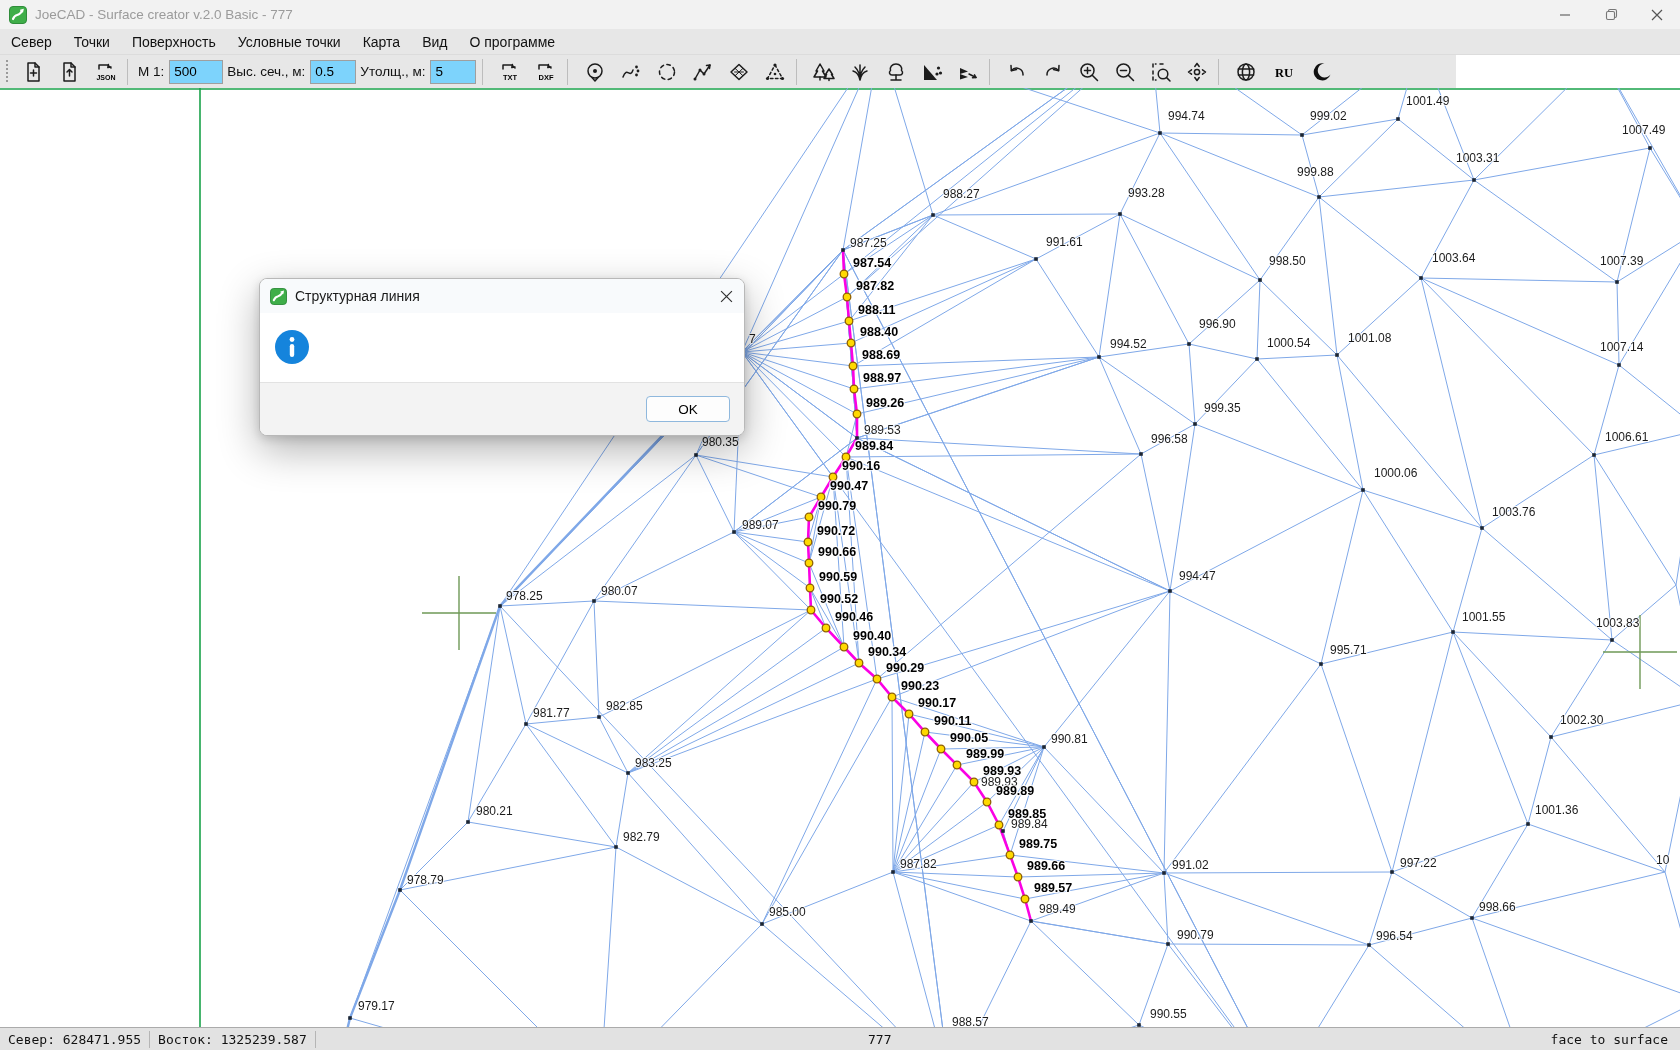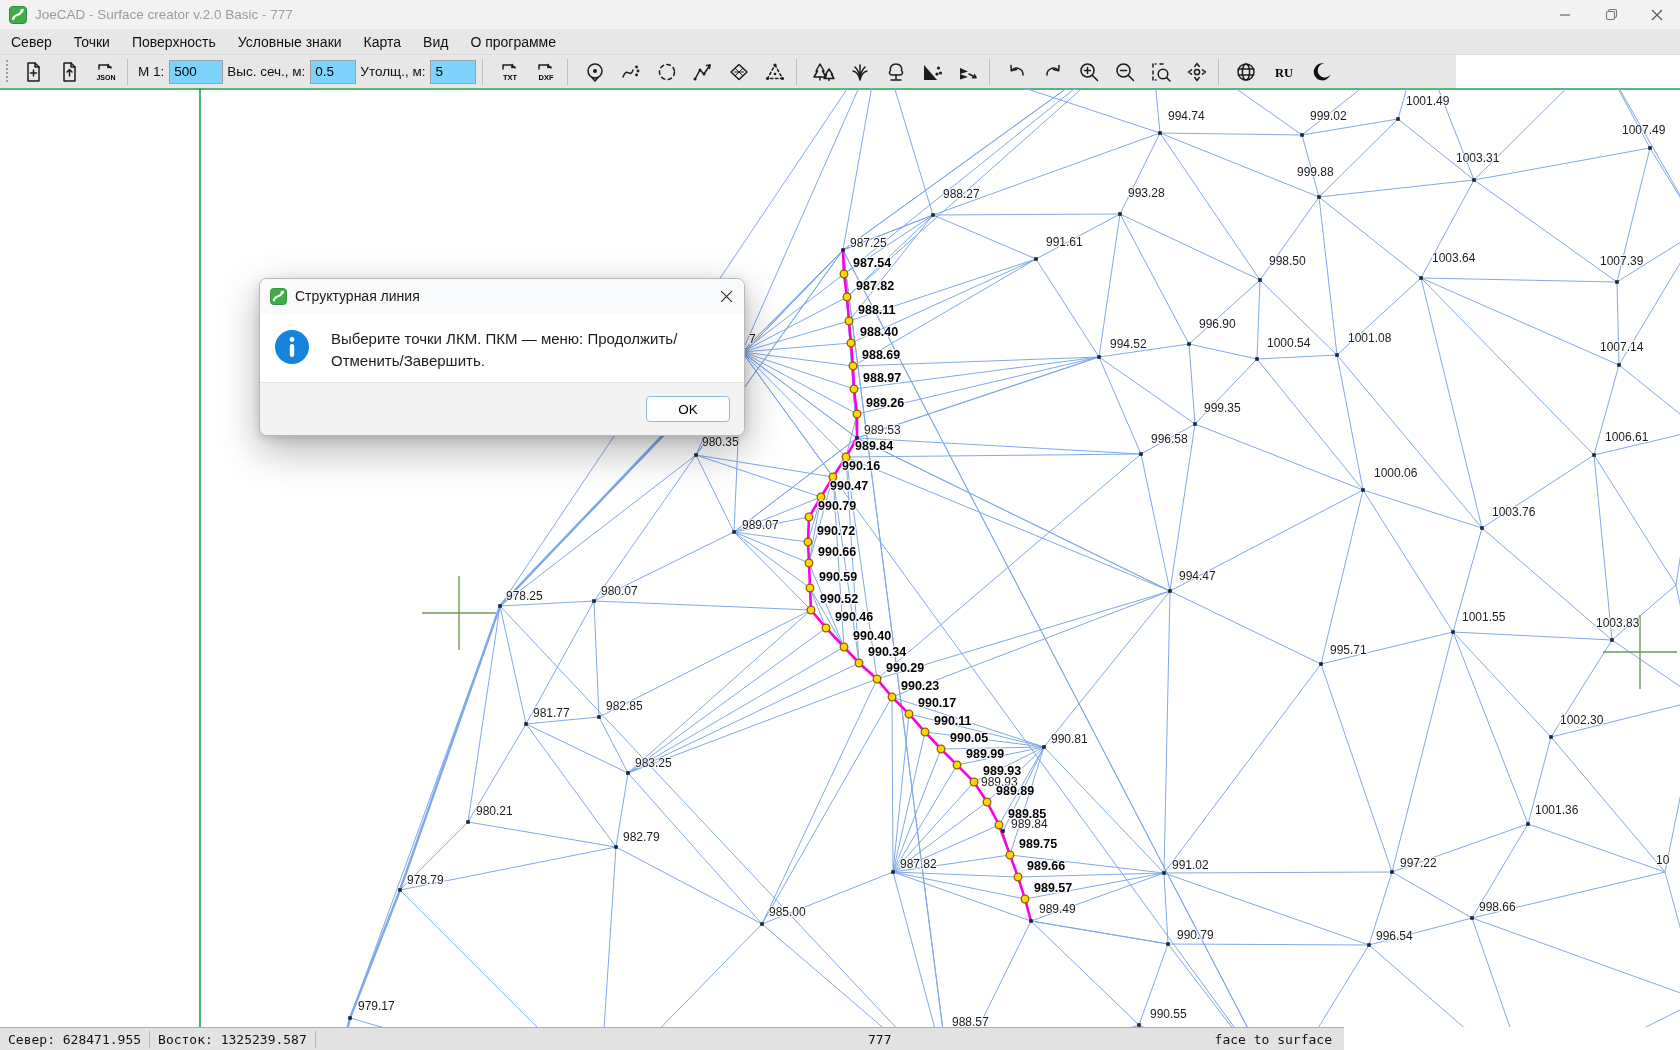--- a/index.html
+++ b/index.html
@@ -38,21 +38,21 @@
   .dialog-close { position:absolute; right:9px; top:9px; width:17px; height:17px;
     display:flex; align-items:center; justify-content:center; color:#3a3a3a; font-size:14px; }
   .dialog-body { height:69px; background:#fff; display:flex; padding:14px 14px 0 14px; }
   .info-ico { width:36px; height:36px; flex:0 0 36px; margin-top:2px; }
   .dialog-msg { font-size:15px; color:#1b1b1b; line-height:22px; margin-left:21px; margin-top:1px; }
   .dialog-footer { height:55px; background:#f3f3f3; border-top:1px solid #e2e2e2; position:relative; }
   .ok-btn { position:absolute; right:14px; top:13px; width:84px; height:26px;
     background:#fdfdfd; border:1px solid #8fb8dd; border-radius:4px;
     font-size:13.5px; color:#000000; font-family:"Liberation Sans",sans-serif; }
   
-  .statusbar { position:absolute; left:0; top:1027px; width:1344px; height:23px;
+  .statusbar { position:absolute; left:0; top:1027px; width:1680px; height:23px;
     background:#e2e2e2; border-top:1px solid #ababab; display:flex; align-items:center;
     font-family:"DejaVu Sans Mono","Liberation Mono",monospace; font-size:13px; color:#111; }
   .sb-cell { padding:0 8px; white-space:nowrap; }
   .sb-div { width:1px; height:17px; background:#b5b5b5; }
   .sb-center { position:absolute; left:860px; }
   .sb-right { position:absolute; right:4px; }
   svg text { user-select:none; }
 </style>
 </head>
 <body>
@@ -81,21 +81,21 @@
           <path d="M1,1 L11,11 M11,1 L1,11" stroke="#555" stroke-width="1.2"></path>
         </svg>
     </div>
   </div>
 </div>
 
 <nav class="menubar" id="menubar">
     <div class="menu-item">Север</div>
     <div class="menu-item">Точки</div>
     <div class="menu-item">Поверхность</div>
-    <div class="menu-item">Условные знаки</div>
+    <div class="menu-item">Условные точки</div>
     <div class="menu-item">Карта</div>
     <div class="menu-item">Вид</div>
     <div class="menu-item">О программе</div>
   </nav>
 
 <div class="toolbar">
   <div class="grip"></div>
   <span id="tb-g0" style="display:flex;">
       <div class="tb-btn">
         <svg width="22" height="22" viewBox="0 0 22 22">
@@ -799,24 +799,20 @@
           <path d="M1,1 L11,11 M11,1 L1,11" stroke="#333" stroke-width="1.1"></path>
         </svg>
     </div>
   </div>
   <div class="dialog-body">
     <svg class="info-ico" viewBox="0 0 36 36">
       <circle cx="18" cy="18" r="17" fill="#1584dc"></circle>
       <circle cx="18" cy="10.5" r="2.4" fill="#fff"></circle>
       <rect x="15.8" y="15" width="4.4" height="13" rx="2.2" fill="#fff"></rect>
     </svg>
-    <div class="dialog-msg">
-      <div>Выберите точки ЛКМ. ПКМ — меню: Продолжить/</div>
-      <div>Отменить/Завершить.</div>
-    </div>
   </div>
   <div class="dialog-footer">
     <button class="ok-btn">OK</button>
   </div>
 </div>
 
 <div class="statusbar">
   <span class="sb-cell">Север:  628471.955</span>
   <div class="sb-div"></div>
   <span class="sb-cell">Восток:  1325239.587</span>

